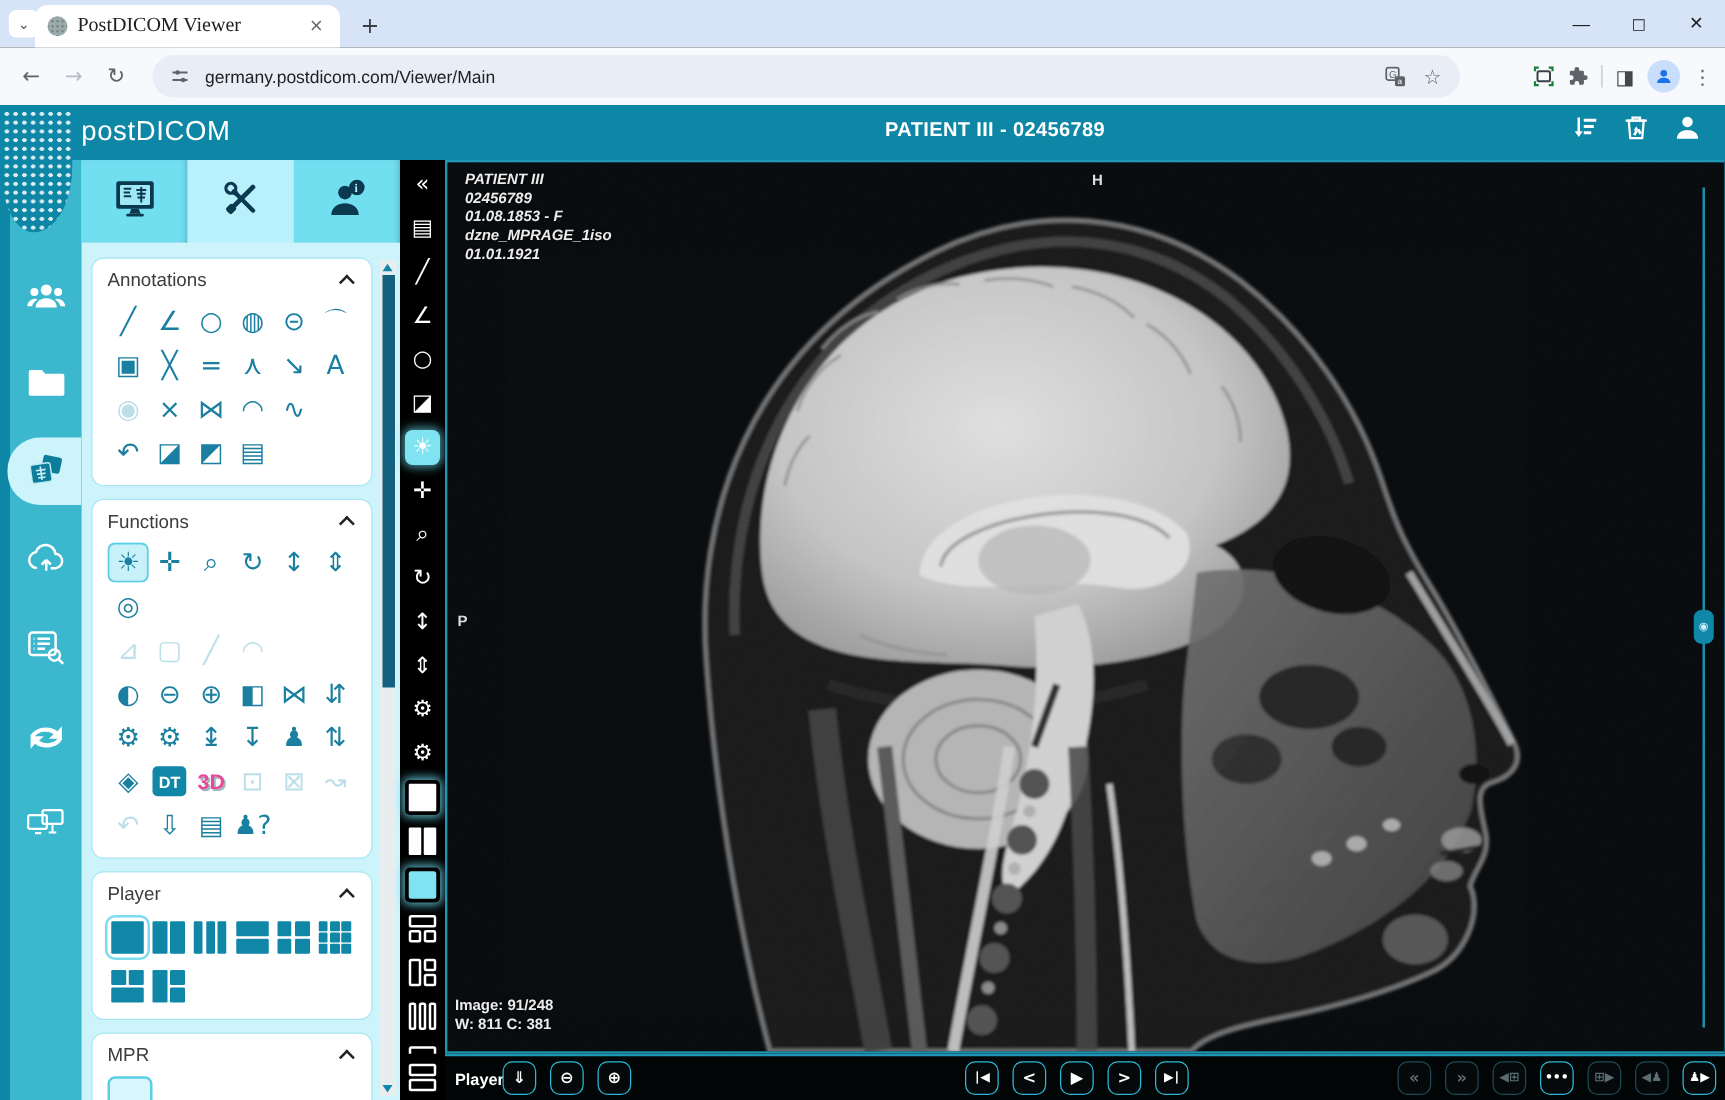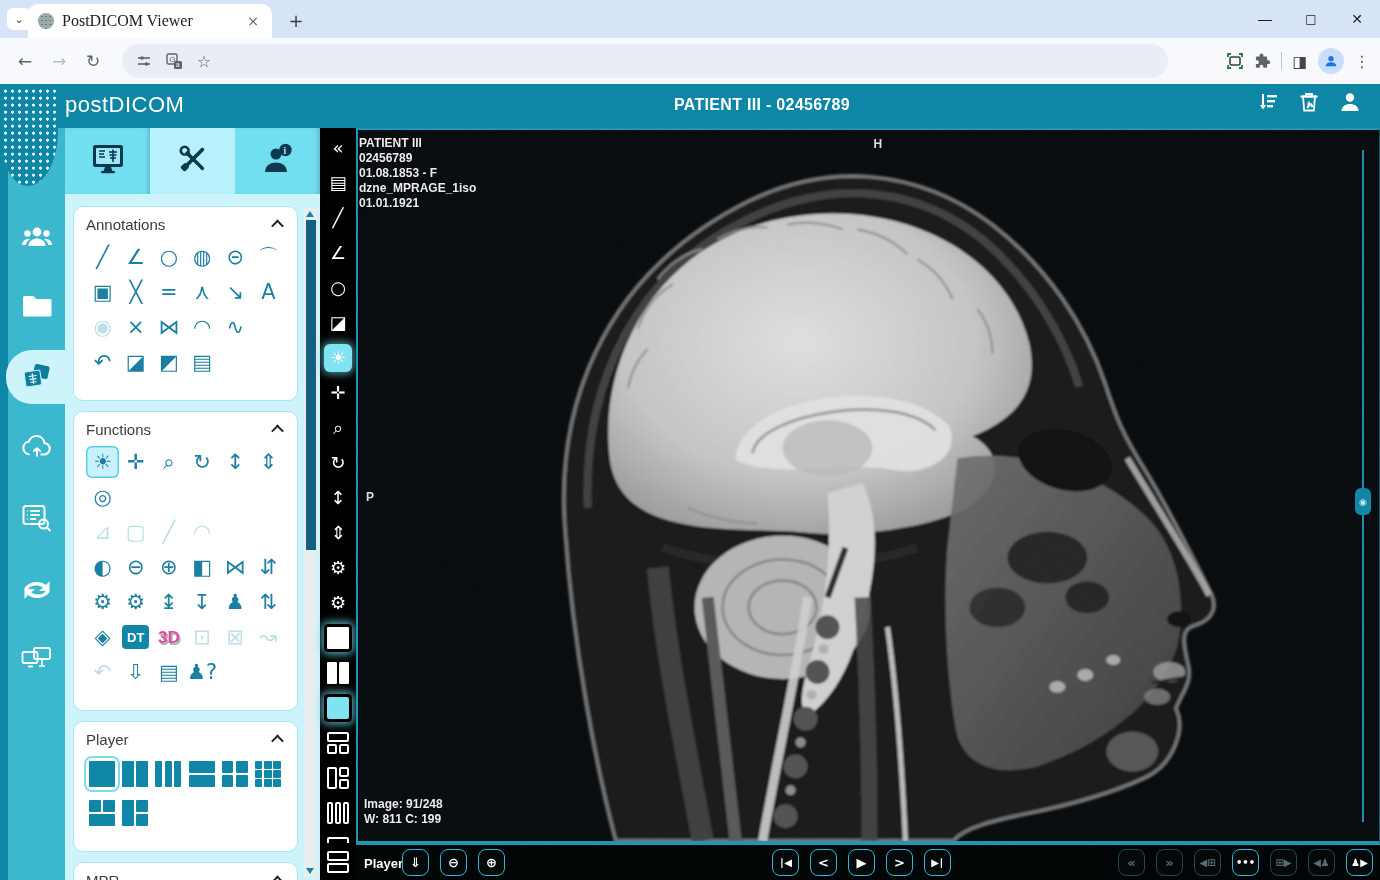--- a/index.html
+++ b/index.html
@@ -39,40 +39,40 @@
   .divider{width:1px;height:18px;background:#bac4d4;}
   .avatar{width:26px;height:26px;border-radius:50%;background:#c9ddfc;display:flex;align-items:center;justify-content:center;}
 
   
   .app-header{position:absolute;left:0;top:84px;width:1380px;height:44px;background:var(--teal);}
   .logo{position:absolute;left:65px;top:92px;color:#fff;font-size:22px;letter-spacing:.5px;}
   .logo b{font-weight:normal;}
   .brandmark{position:absolute;left:2px;top:88px;width:56px;height:98px;border-radius:0 0 55% 45%;
     background:radial-gradient(circle at 50% 45%,rgba(255,255,255,.85) 0 1.6px,transparent 1.7px) 0 0/7px 7px var(--teal);
     z-index:5;}
-  .hdr-title{position:absolute;left:762px;top:96px;transform:translateX(-50%);color:#fff;font-weight:bold;
+  .hdr-title{position:absolute;left:796px;top:96px;transform:translateX(-50%);color:#fff;font-weight:bold;
     font-size:16px;letter-spacing:.3px;white-space:nowrap;}
   .hdr-actions{position:absolute;right:18px;top:90px;display:flex;gap:18px;align-items:center;}
   .hdr-actions svg{display:block;}
 
   
   .sidebar{position:absolute;left:0;top:128px;width:65px;height:752px;background:var(--sidebar);
     border-left:8px solid var(--teal);}
   .side-item{position:absolute;left:0;width:57px;height:48px;display:flex;align-items:center;justify-content:center;}
   .side-item.sel{background:var(--panel);border-radius:26px 0 0 26px;width:59px;left:-2px;height:54px;}
   .side-item svg{display:block;}
 
   
   .panel{position:absolute;left:65px;top:128px;width:255px;height:752px;background:var(--panel);overflow:hidden;}
   .ptabs{display:flex;height:66px;}
   .ptab{width:85px;height:66px;display:flex;align-items:center;justify-content:center;background:var(--tab);
     box-shadow:inset -4px 0 6px -4px rgba(0,40,60,.35);}
   .ptab.sel{background:var(--tab-sel);box-shadow:none;}
   .cards{position:absolute;left:0;top:66px;width:255px;height:686px;padding:12px 22px 0 8px;overflow:hidden;}
-  .card{background:#fff;border:1.5px solid #a8e6f4;border-radius:10px;padding:9px 12px 22px;margin-bottom:10px;}
+  .card{background:#fff;border:1.5px solid #a8e6f4;border-radius:10px;padding:9px 12px 10px;margin-bottom:10px;}
   .card-head{display:flex;align-items:center;justify-content:space-between;}
   .card-title{font-size:15px;color:#3c3c3c;}
   .chev{width:9px;height:9px;border-left:2.6px solid #222;border-top:2.6px solid #222;transform:rotate(45deg) translate(1px,1px);margin-right:3px;}
   .tgrid{display:grid;grid-template-columns:repeat(6,1fr);row-gap:3px;margin-top:8px;}
   .tool{height:32px;display:flex;align-items:center;justify-content:center;font-size:21px;color:var(--icon);
     border-radius:6px;line-height:1;}
   .tool.sel{background:#c9f1fa;box-shadow:0 0 0 1.5px #59cfe6 inset;}
   .tool.dis{color:var(--dis);}
   .tool.sp{visibility:hidden;}
   .tool .dt{background:var(--fill);color:#fff;font-size:13px;font-weight:bold;border-radius:4px;
@@ -106,21 +106,21 @@
   .vt.cyan-sel{color:var(--tb-sel);box-shadow:0 0 8px 2px rgba(110,225,245,.8);border-radius:4px;}
   .vt .thumb{width:22px;height:22px;gap:2px;}
   .vt.outline .cell{background:transparent;border:2px solid #fff;border-radius:2px;}
   .vt.cyan-sel .cell{border-radius:2px;}
 
   
   .viewport{position:absolute;left:356px;top:128px;width:1024px;height:715px;background:#04070a;
     border:2px solid var(--vborder);border-right:1px solid #0d5e73;}
   .viewport svg.mri{position:absolute;left:0;top:0;width:100%;height:100%;}
   .ovl{position:absolute;color:#ececec;font-size:12px;font-weight:bold;line-height:15px;text-shadow:0 0 2px #000;}
-  .ovl.tl{left:1px;top:6px;}
+  .ovl.tl{left:14px;top:6px;font-style:italic;}
   .ori{position:absolute;color:#ddd;font-size:12px;font-weight:bold;}
   .ori.top{left:50.5%;top:7px;}
   .ori.left{left:8px;top:360px;}
   .ovl.bl{left:6px;bottom:14px;}
   .vslider{position:absolute;right:14px;top:20px;height:672px;width:4px;}
   .vslider .track{position:absolute;left:1px;top:0;bottom:0;width:2px;background:#1d8fae;}
   .vslider .handle{position:absolute;left:-6px;top:338px;width:16px;height:27px;background:var(--fill);
     border-radius:6px;display:flex;align-items:center;justify-content:center;color:#cdeef7;font-size:9px;}
 
   
@@ -158,20 +158,21 @@
   <span class="mini-ic">
     <svg width="16" height="16" viewBox="0 0 16 16">
         <g stroke="#5f6368" stroke-width="1.6" fill="none">
       <line x1="2" y1="5" x2="14" y2="5"></line>
           <line x1="2" y1="11" x2="14" y2="11"></line>
       <circle cx="6" cy="5" r="1.8" fill="#5f6368" stroke="none"></circle>
           <circle cx="10.5" cy="11" r="1.8" fill="#5f6368" stroke="none"></circle>
         </g>
       </svg>
   </span>
+  <span class="url-text">germany.postdicom.com/Viewer/Main</span>
   <span class="mini-ic">
     <svg width="17" height="17" viewBox="0 0 17 17">
         <rect x="1" y="1" width="10" height="10" rx="1.5" fill="none" stroke="#5f6368" stroke-width="1.4"></rect>
     <text x="3.2" y="9" font-size="8" fill="#5f6368" font-family="Liberation Sans">G</text>
     <rect x="8" y="8" width="8" height="8" rx="1.5" fill="#5f6368"></rect>
     <text x="10" y="14.4" font-size="6.5" fill="#fff" font-family="Liberation Sans">a</text>
       </svg>
   </span>
   <span class="mini-ic g" style="font-size:16px">☆</span>
 </div>
@@ -828,21 +829,21 @@
     <div>PATIENT III</div>
     <div>02456789</div>
     <div>01.08.1853 - F</div>
     <div>dzne_MPRAGE_1iso</div>
     <div>01.01.1921</div>
   </div>
   <div class="ori top">H</div>
   <div class="ori left">P</div>
   <div class="ovl bl">
     <div>Image: 91/248</div>
-    <div>W: 811 C: 199</div>
+    <div>W: 811 C: 381</div>
   </div>
   <div class="vslider">
     <div class="track"></div>
     <div class="handle g">◉</div>
   </div>
 </div>
 
 <div class="bottombar">
   <span class="player-label">Player</span>
   <div class="pgroup" style="left:46px" id="player-left">

